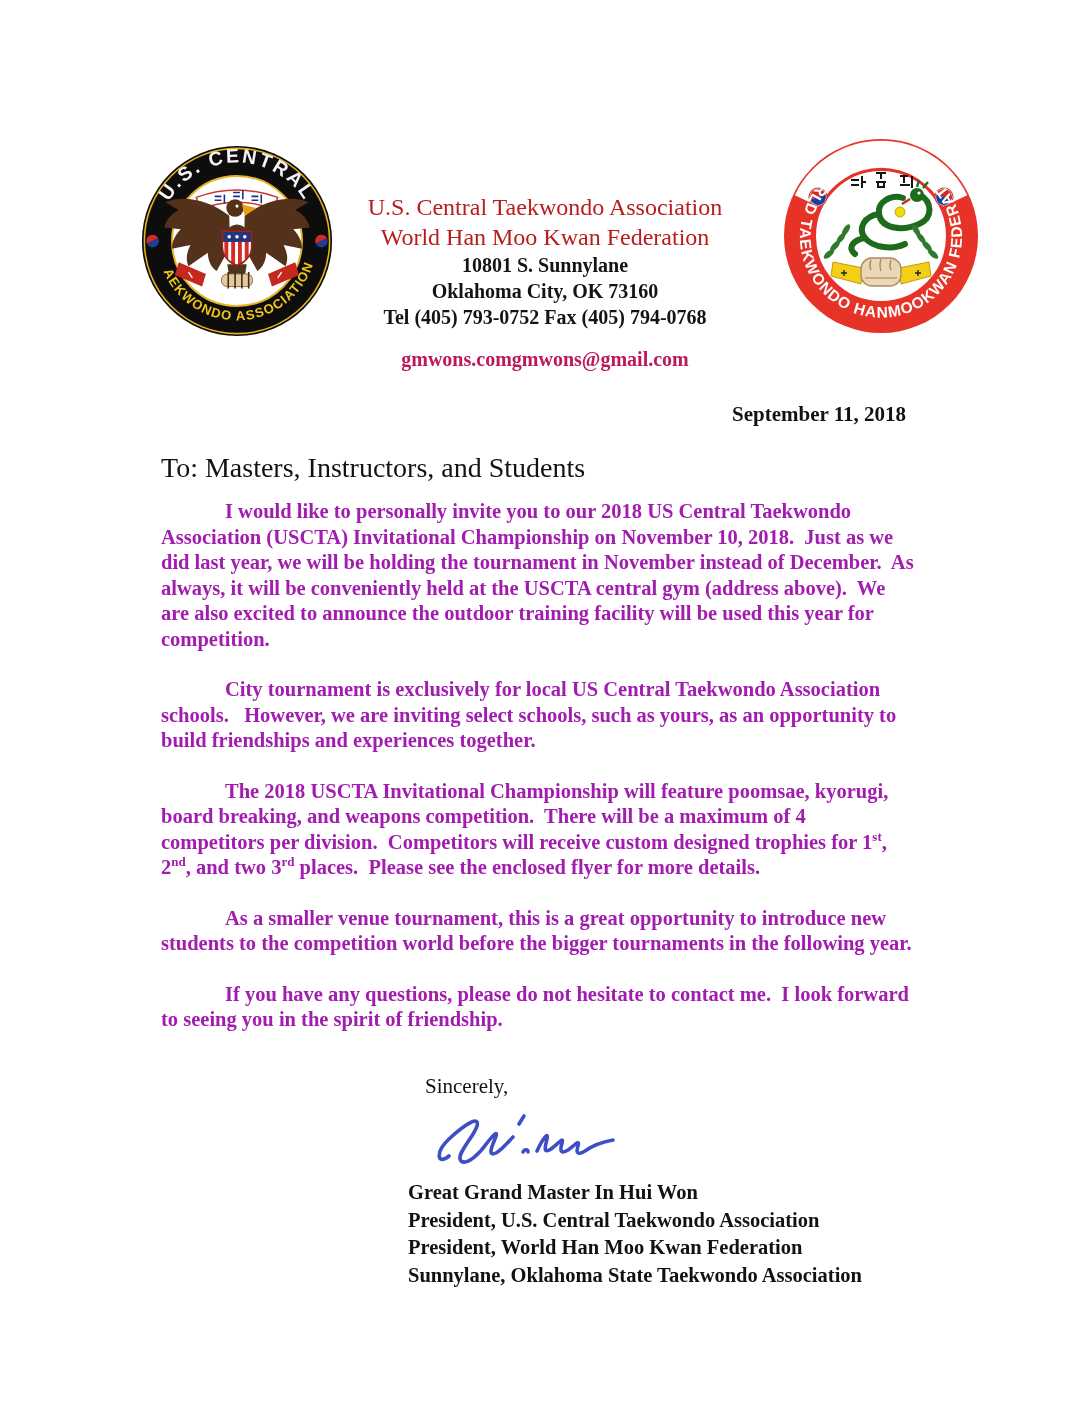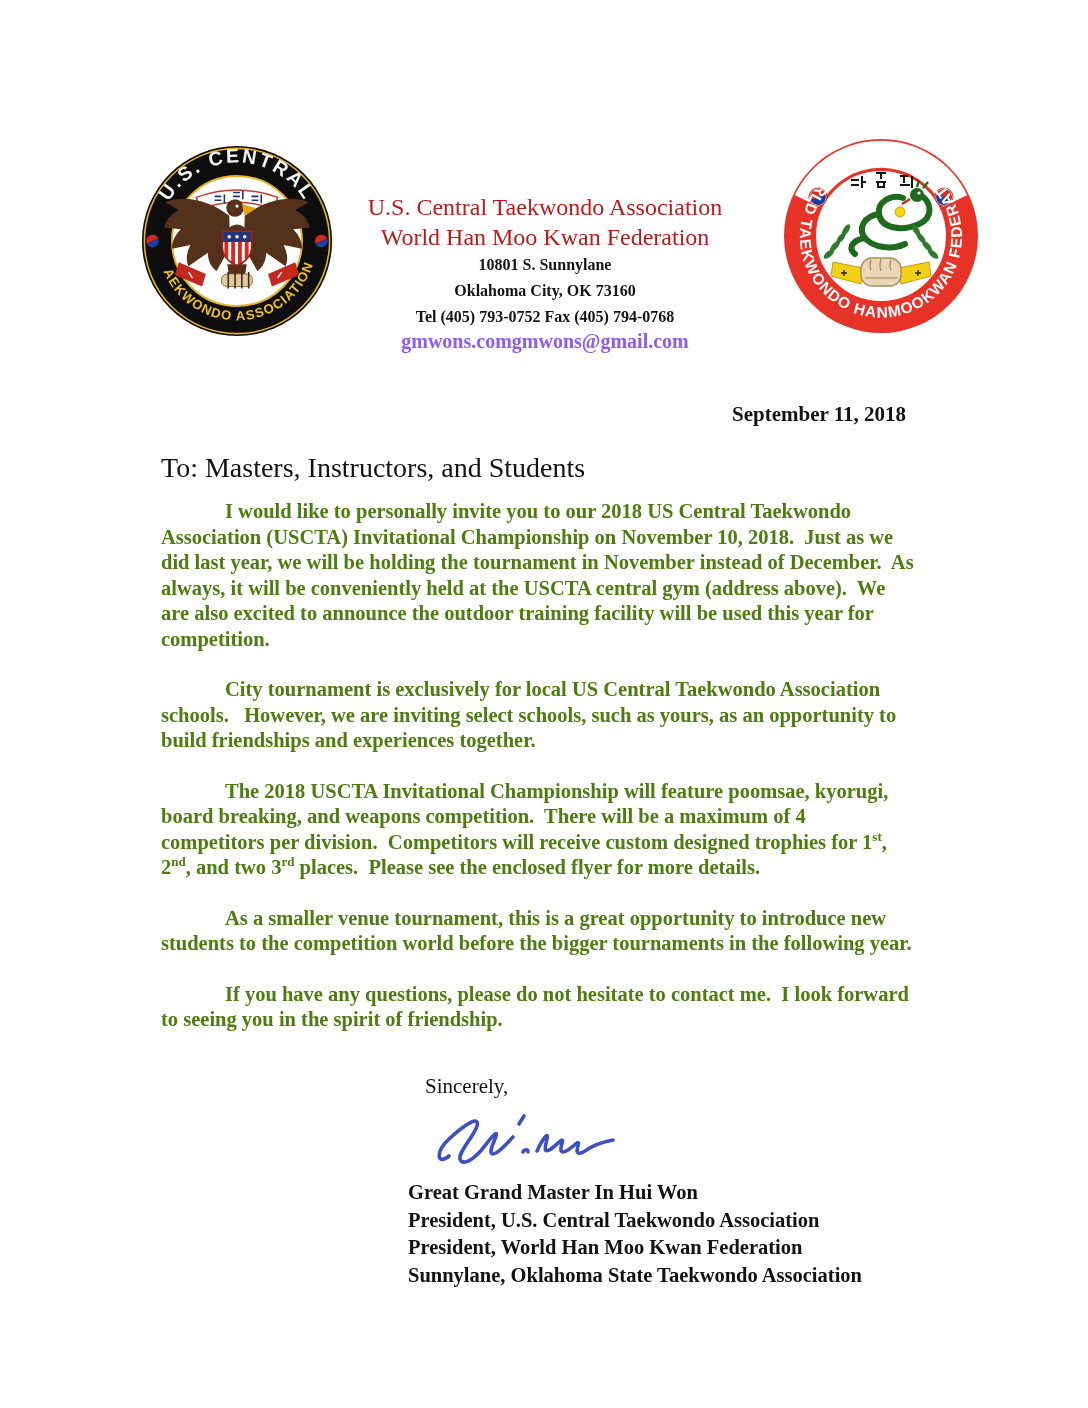--- a/index.html
+++ b/index.html
@@ -6,30 +6,30 @@
   html,body { background:#ffffff; }
   body { width:1088px; height:1408px; }
   .page {
     position:relative; width:1088px; height:1408px; background:#ffffff; overflow:hidden;
     font-family:"Liberation Serif","DejaVu Serif",serif; color:#121212;
   }
   .logo-left  { position:absolute; left:140px; top:141px; width:194px; height:200px; }
   .logo-right { position:absolute; left:781px; top:133px; width:200px; height:206px; }
   .hdr-text { position:absolute; left:310px; top:192px; width:470px; text-align:center; }
   .hdr-org  { font-size:24px; line-height:30px; font-weight:400; color:#b91c1c; }
-  .hdr-addr { font-size:16px; line-height:26px; font-weight:700; color:#141414; }
-  .hdr-links{ margin-top:0; display:flex; justify-content:center; 
-              font-size:20px; font-weight:700; color:#8b5cf6; }
+  .hdr-addr { font-size:20px; line-height:26px; font-weight:700; color:#141414; }
+  .hdr-links{ margin-top:18px; display:flex; justify-content:center; 
+              font-size:20px; font-weight:700; color:#be185d; }
   .hdr-links span { cursor:pointer; }
   .date { position:absolute; top:402px; left:160px; width:746px; text-align:right;
           font-weight:700; font-size:21px; }
   .salutation { position:absolute; top:452px; left:161px; font-weight:400; font-size:28px; }
   .body-copy { position:absolute; left:161px; top:499px; width:753px; }
   .para { font-size:20.5px; line-height:25.5px; font-weight:700; text-indent:64px;
-          margin-bottom:25px; white-space:pre-wrap; color:#4d7c0f; }
+          margin-bottom:25px; white-space:pre-wrap; color:#a21caf; }
   .para sup { font-size:13px; line-height:0; vertical-align:super; }
   .closing { position:absolute; left:425px; top:1074px; font-size:21px; font-weight:400; }
   .signature { position:absolute; left:433px; top:1106px; width:232px; height:68px; }
   .sig-block { position:absolute; left:408px; top:1179px; font-weight:700;
                font-size:20.5px; line-height:27.5px; }
 </style>
 </head>
 <body>
 
 <div class="page">

